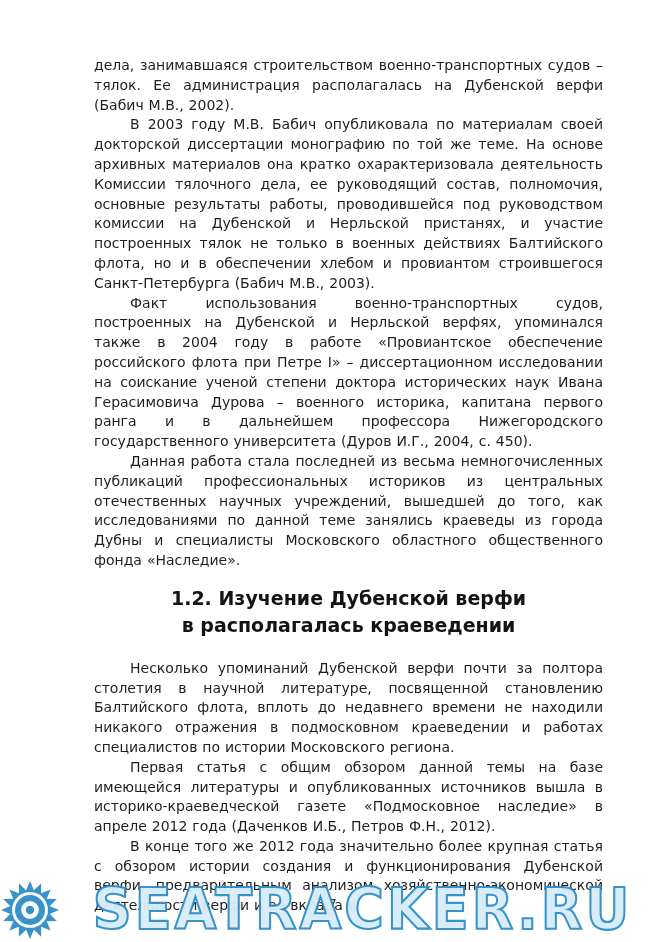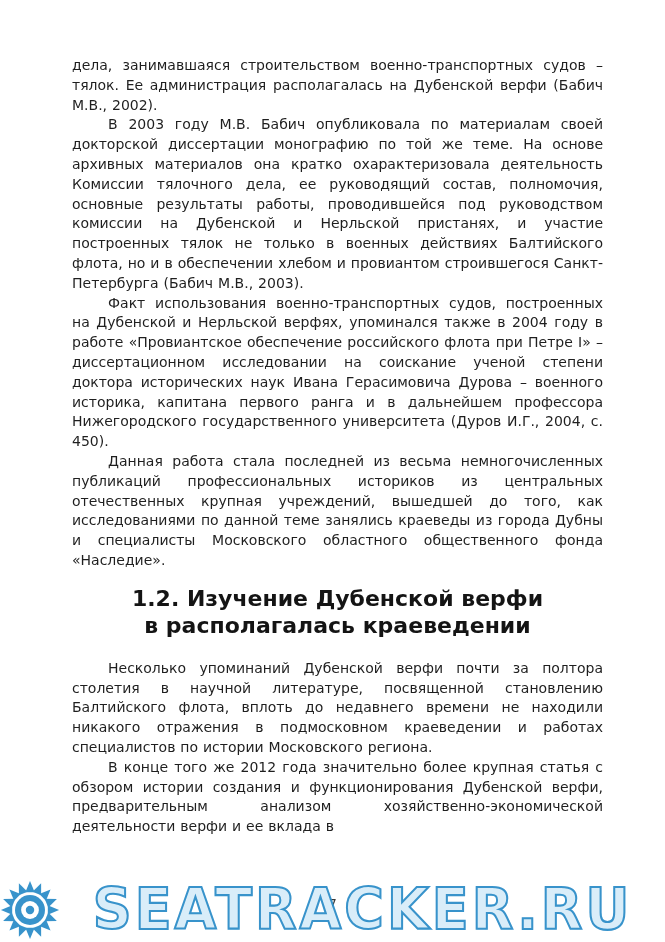--- a/index.html
+++ b/index.html
@@ -10,38 +10,38 @@
   body {
     width: 665px;
     height: 942px;
     position: relative;
     overflow: hidden;
     font-family: "DejaVu Sans", "Liberation Sans", sans-serif;
   }
   .page {
     position: absolute;
     inset: 0;
-    padding: 56px 62px 0 72px;
+    padding: 56px 62px 0 94px;
     box-sizing: border-box;
     color: #1f1f1f;
   }
   p.para {
     margin: 0;
     font-size: 14px;
     line-height: 19.8px;
     text-align: justify;
     text-indent: 36px;
     word-spacing: 0.5px;
   }
   p.no-indent {
     text-indent: 0;
   }
   h2.heading {
     margin: 14px 0 20px 0;
-    font-size: 22px;
+    font-size: 19px;
     line-height: 27px;
     font-weight: bold;
     text-align: center;
     color: #141414;
   }
   .page-number {
     position: absolute;
     bottom: 30px;
     left: 0;
     right: 0;
@@ -83,28 +83,29 @@
   }
 </style>
 </head>
 <body>
 
 <div class="page">
 
   <p class="para no-indent">дела, занимавшаяся строительством военно-транспортных судов – тялок. Ее администрация располагалась на Дубенской верфи (Бабич М.В., 2002).</p>
   <p class="para">В 2003 году М.В. Бабич опубликовала по материалам своей докторской диссертации монографию по той же теме. На основе архивных материалов она кратко охарактеризовала деятельность Комиссии тялочного дела, ее руководящий состав, полномочия, основные результаты работы, проводившейся под руководством комиссии на Дубенской и Нерльской пристанях, и участие построенных тялок не только в военных действиях Балтийского флота, но и в обеспечении хлебом и провиантом строившегося Санкт-Петербурга (Бабич М.В., 2003).</p>
   <p class="para">Факт использования военно-транспортных судов, построенных на Дубенской и Нерльской верфях, упоминался также в 2004 году в работе «Провиантское обеспечение российского флота при Петре I» – диссертационном исследовании на соискание ученой степени доктора исторических наук Ивана Герасимовича Дурова – военного историка, капитана первого ранга и в дальнейшем профессора Нижегородского государственного университета (Дуров И.Г., 2004, с. 450).</p>
-  <p class="para">Данная работа стала последней из весьма немногочисленных публикаций профессиональных историков из центральных отечественных крупная учреждений, вышедшей до того, как исследованиями по данной теме занялись краеведы из города Дубны и специалисты Московского областного общественного фонда «Наследие».</p>
+  <p class="para">Данная работа стала последней из весьма немногочисленных публикаций профессиональных историков из центральных отечественных научных учреждений, вышедшей до того, как исследованиями по данной теме занялись краеведы из города Дубны и специалисты Московского областного общественного фонда «Наследие».</p>
 
   <h2 class="heading">
     <span>1.2. Изучение Дубенской верфи</span><br>
     <span>в располагалась краеведении</span>
   </h2>
 
   <p class="para">Несколько упоминаний Дубенской верфи почти за полтора столетия в научной литературе, посвященной становлению Балтийского флота, вплоть до недавнего времени не находили никакого отражения в подмосковном краеведении и работах специалистов по истории Московского региона.</p>
+  <p class="para">Первая статья с общим обзором данной темы на базе имеющейся литературы и опубликованных источников вышла в историко-краеведческой газете «Подмосковное наследие» в апреле 2012 года (Даченков И.Б., Петров Ф.Н., 2012).</p>
   <p class="para">В конце того же 2012 года значительно более крупная статья с обзором истории создания и функционирования Дубенской верфи, предварительным анализом хозяйственно-экономической деятельности верфи и ее вклада в</p>
 
 </div>
 
 <div class="page-number">7</div>
 
 <div class="watermark">
   <svg class="wm-logo" viewBox="0 0 64 64" aria-hidden="true">
     <g fill="#2e8ec9">
       <polygon points="32,1 27,13 37,13" transform="rotate(0 32 32)"></polygon>

